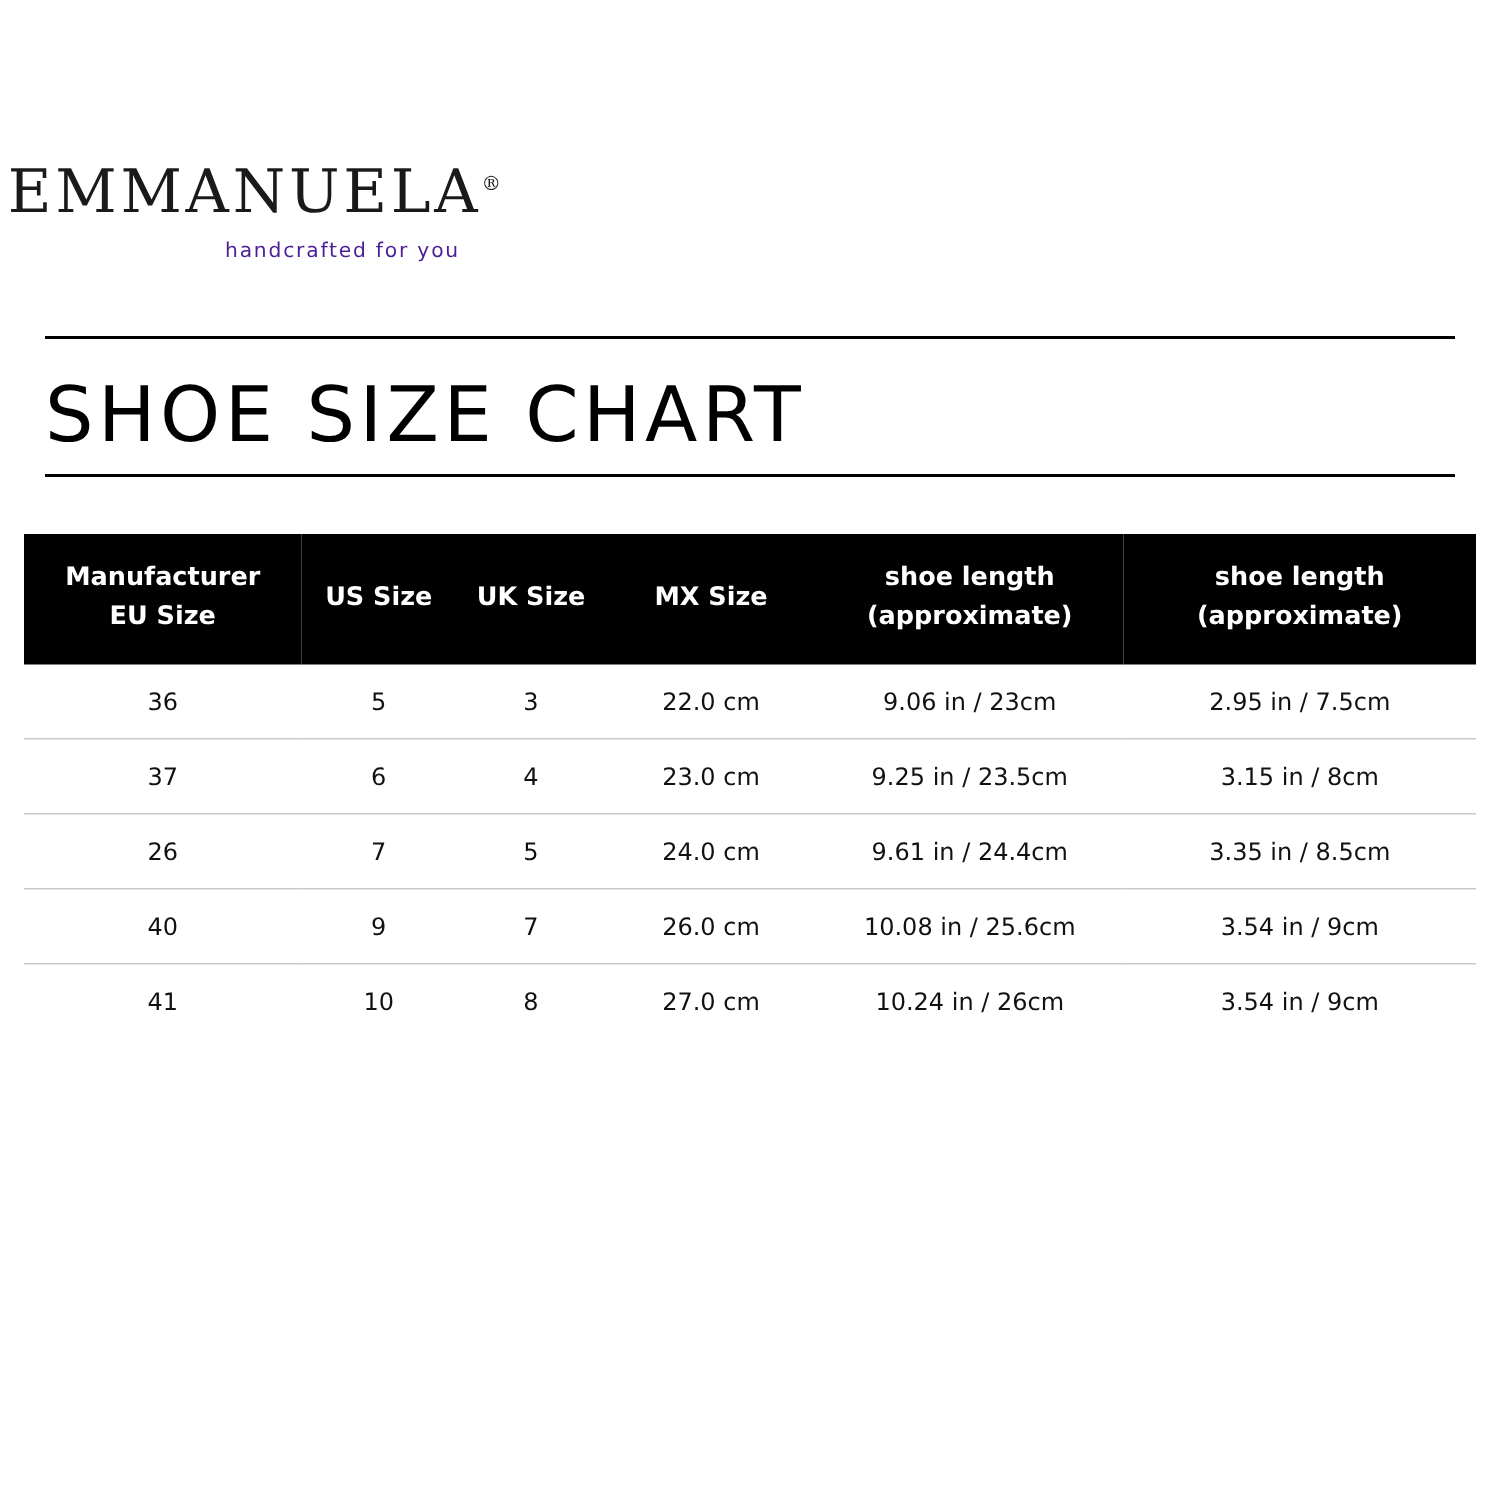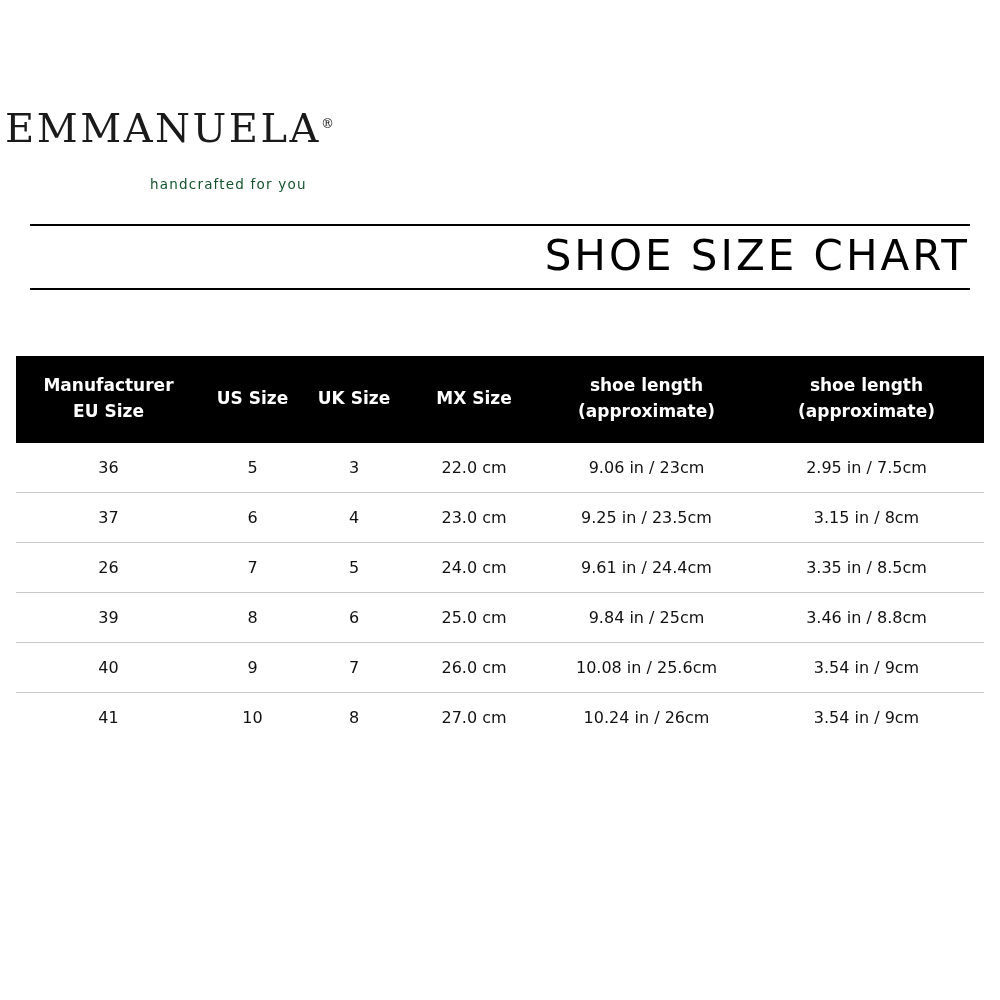--- a/index.html
+++ b/index.html
@@ -54,49 +54,49 @@
     color: #1a1a1a;
     line-height: 1;
   }
   .brand-reg {
     font-size: 13px;
     vertical-align: super;
     letter-spacing: 0;
     color: #1a1a1a;
   }
   .brand-tag {
-    margin-top: 28px;
+    margin-top: 11px;
     font-family: "DejaVu Sans", sans-serif;
     font-size: 13.5px;
     letter-spacing: 1.2px;
-    color: #14532d;
+    color: #4c1d95;
     padding-left: 150px;
   }
 
   
   .title-block {
     position: absolute;
     top: 224px;
     left: 30px;
     width: 940px;
   }
   .rule {
     height: 2px;
     background: #000000;
     width: 100%;
   }
   .title {
     font-family: "DejaVu Sans", sans-serif;
     font-weight: 400;
-    font-size: 42px;
+    font-size: 51px;
     letter-spacing: 3px;
-    text-align: right;
+    text-align: left;
     line-height: 1.34;
     color: #000000;
-    padding: 2px 0 4px 0;
+    padding: 18px 0 4px 0;
     white-space: nowrap;
   }
 
   
   .table-wrap {
     position: absolute;
     top: 356px;
     left: 16px;
     width: 968px;
   }
@@ -216,28 +216,20 @@
         </tr>
         <tr>
           <td>26</td>
           <td>7</td>
           <td>5</td>
           <td>24.0 cm</td>
           <td>9.61 in / 24.4cm</td>
           <td>3.35 in / 8.5cm</td>
         </tr>
         <tr>
-          <td>39</td>
-          <td>8</td>
-          <td>6</td>
-          <td>25.0 cm</td>
-          <td>9.84 in / 25cm</td>
-          <td>3.46 in / 8.8cm</td>
-        </tr>
-        <tr>
           <td>40</td>
           <td>9</td>
           <td>7</td>
           <td>26.0 cm</td>
           <td>10.08 in / 25.6cm</td>
           <td>3.54 in / 9cm</td>
         </tr>
         <tr>
           <td>41</td>
           <td>10</td>

